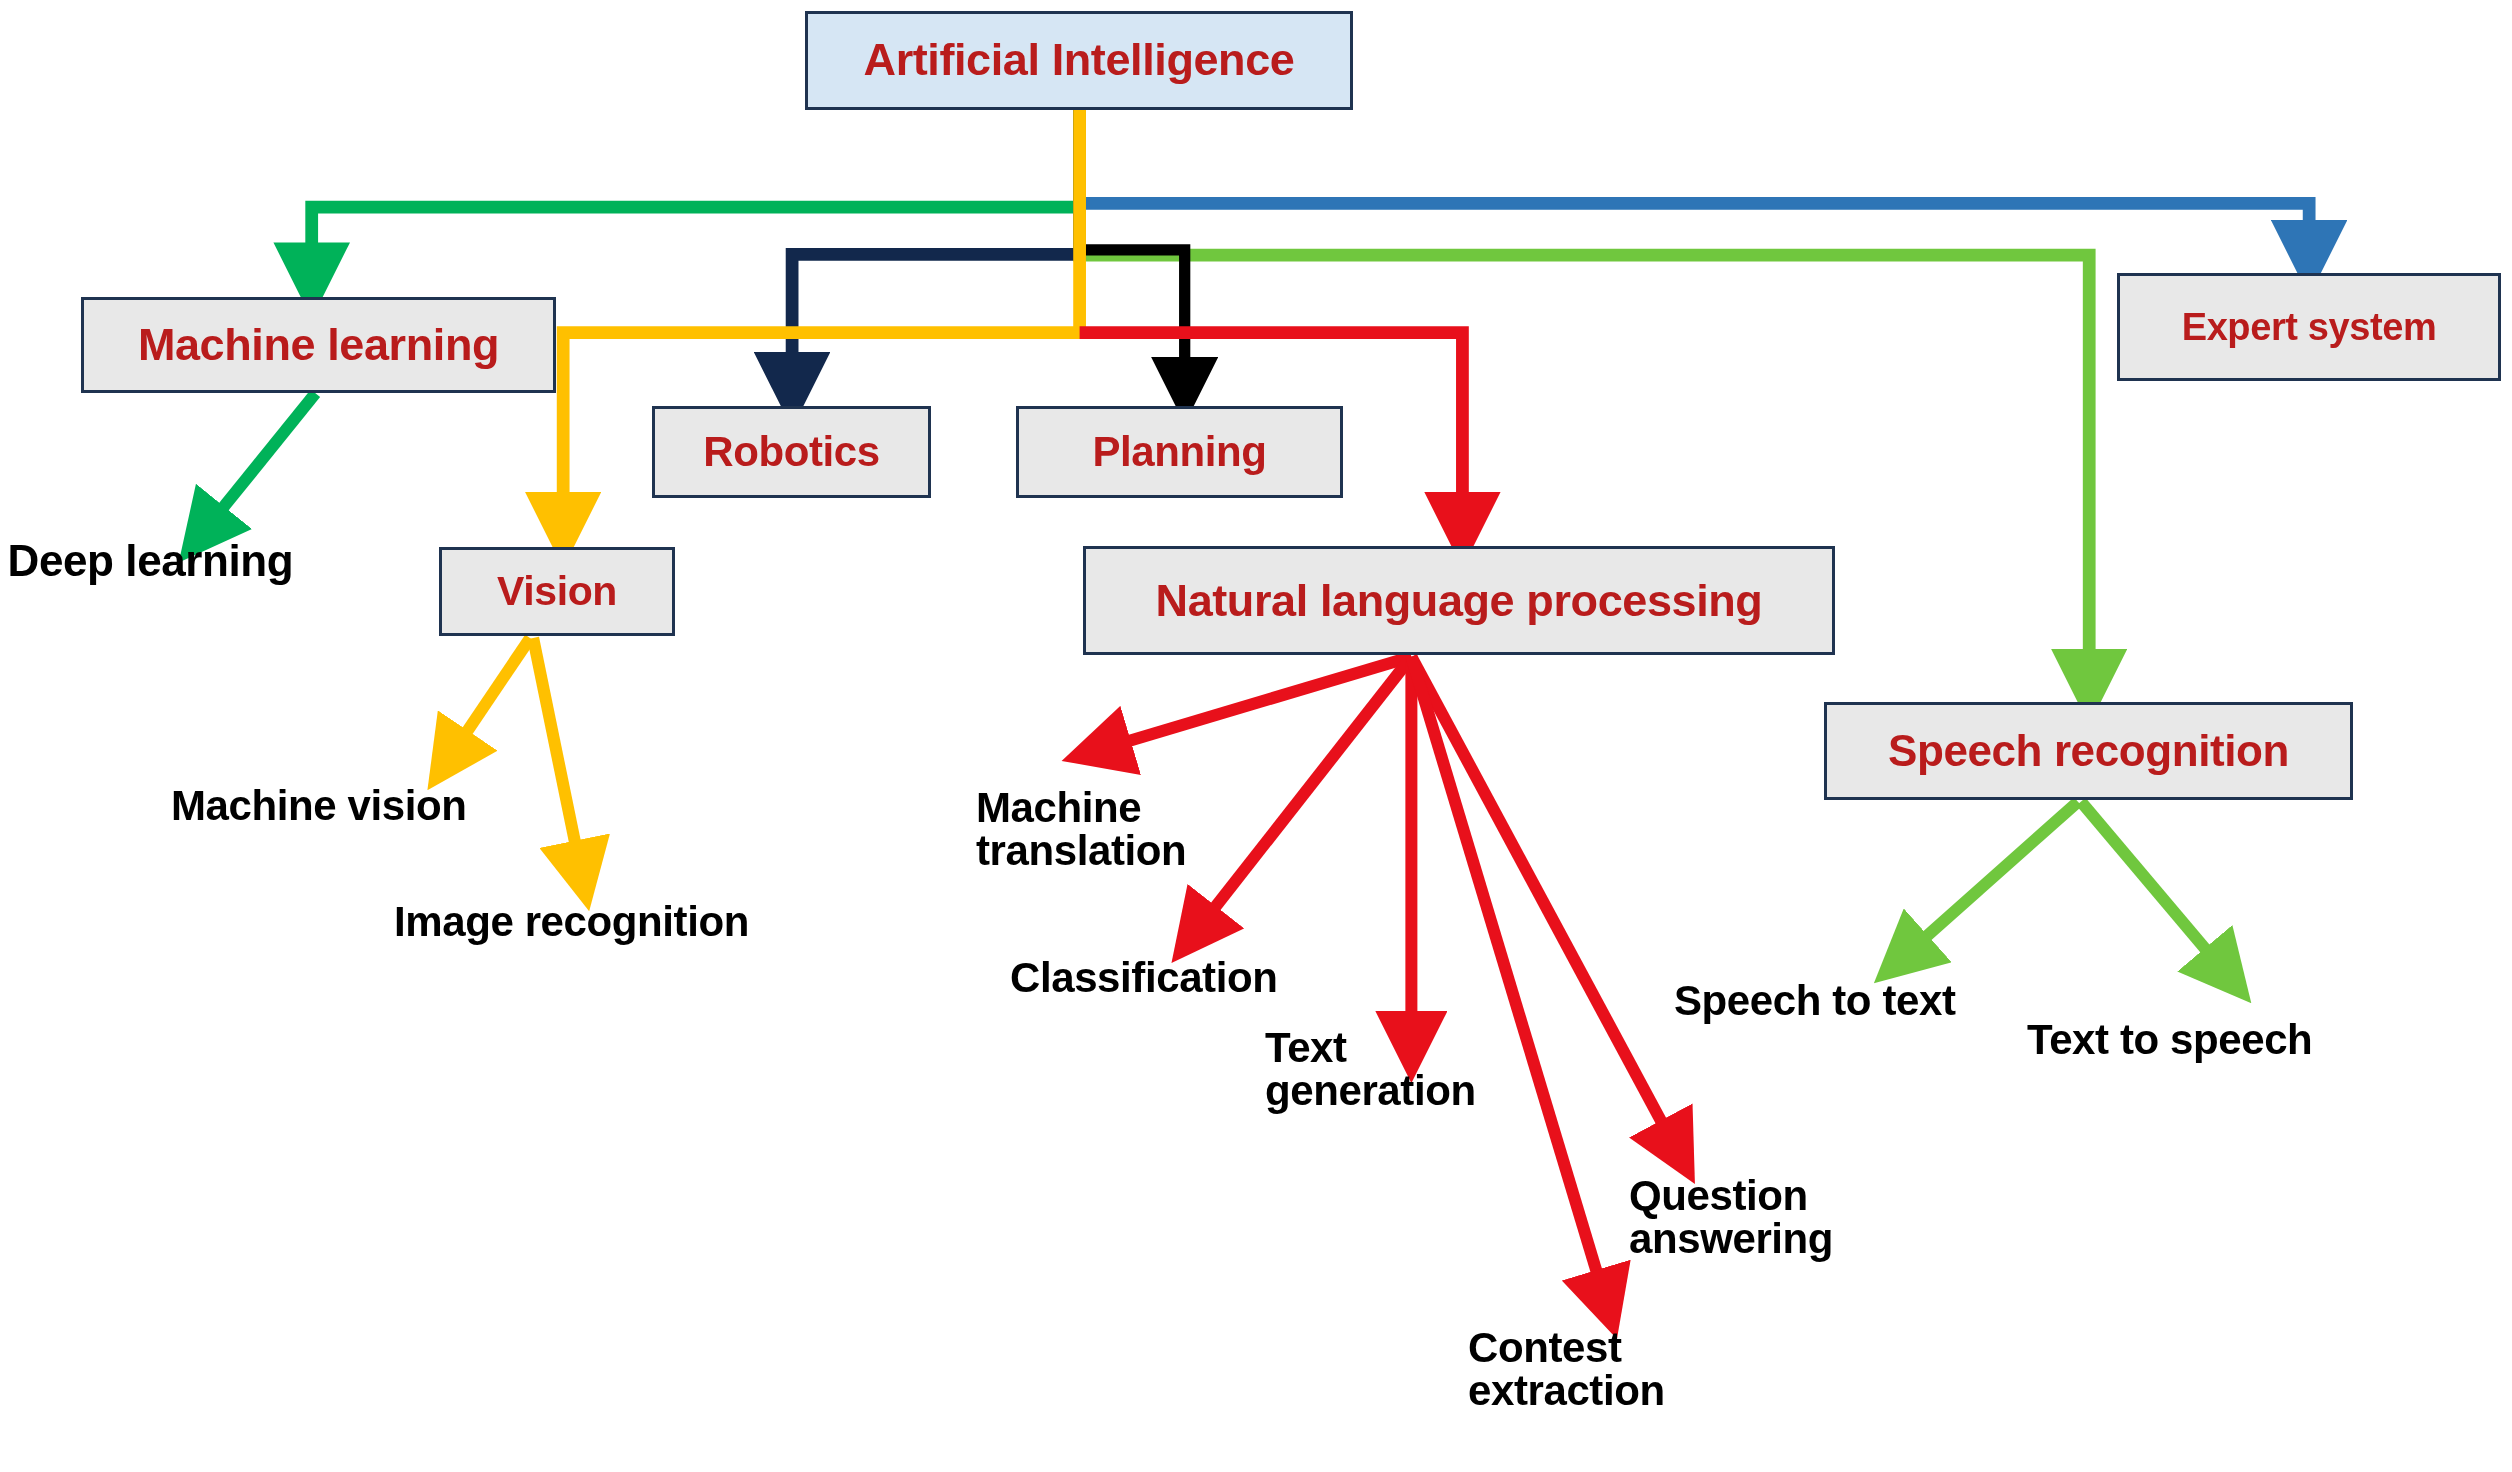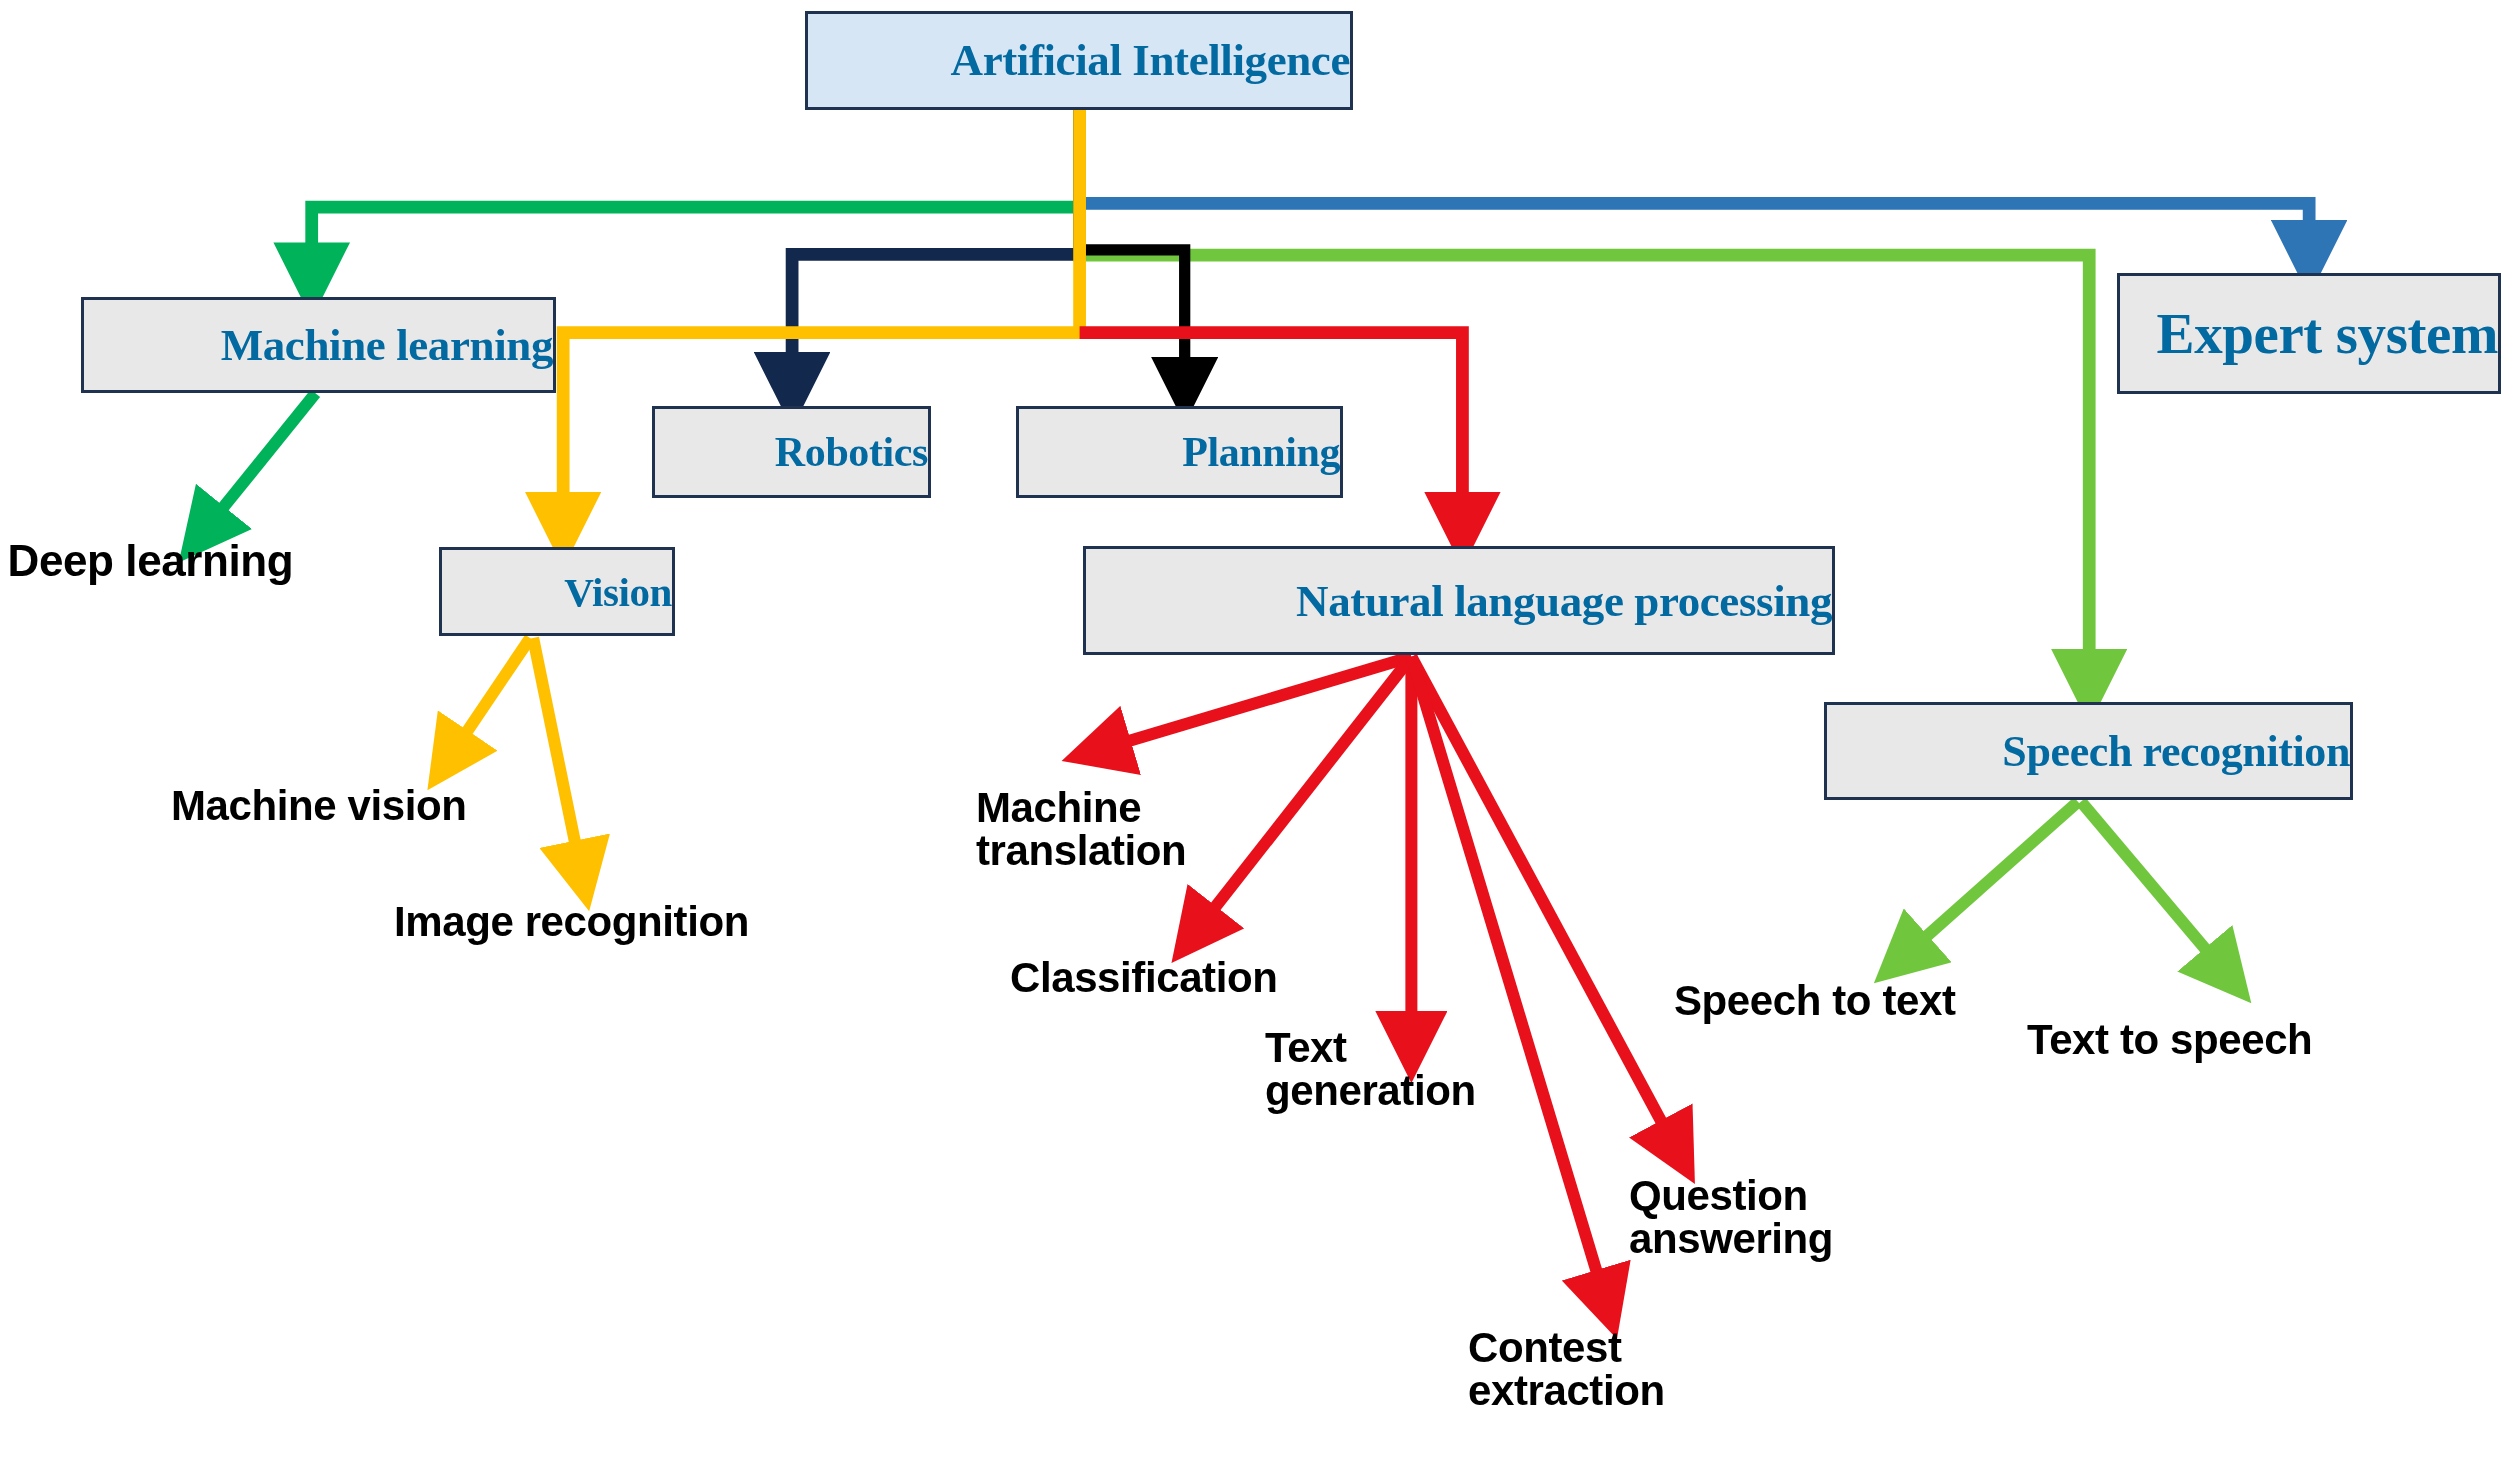--- a/index.html
+++ b/index.html
@@ -24,26 +24,26 @@
     top: 0;
     width: 2512px;
     height: 1472px;
     pointer-events: none;
   }
   .node {
     position: absolute;
     box-sizing: border-box;
     display: flex;
     align-items: center;
-    justify-content: flex-end;
+    justify-content: center;
     background: #e8e8e8;
     border: 3.8px solid #1f3350;
-    color: #0369a1;
+    color: #b91c1c;
     font-weight: bold;
-    font-family: Liberation Serif, serif;
+    font-family: Liberation Sans, sans-serif;
     letter-spacing: -0.4px;
     white-space: nowrap;
   }
   .node.root {
     background: #d6e6f4;
   }
   .leaf {
     position: absolute;
     color: #000000;
     font-weight: bold;
@@ -131,21 +131,21 @@
   </div>
 
   <div class="node" style="left:652px; top:406px; width:279px; height:92px; font-size:42px;">
     <span>Robotics</span>
   </div>
 
   <div class="node" style="left:1016px; top:406px; width:327px; height:92px; font-size:42px;">
     <span>Planning</span>
   </div>
 
-  <div class="node" style="left:2117px; top:273px; width:384px; height:121px; font-size:57px;">
+  <div class="node" style="left:2117px; top:273px; width:384px; height:108px; font-size:38px;">
     <span>Expert system</span>
   </div>
 
   <div class="node" style="left:439px; top:547px; width:236px; height:89px; font-size:41px;">
     <span>Vision</span>
   </div>
 
   <div class="node" style="left:1083px; top:546px; width:752px; height:109px; font-size:45px;">
     <span>Natural language processing</span>
   </div>

